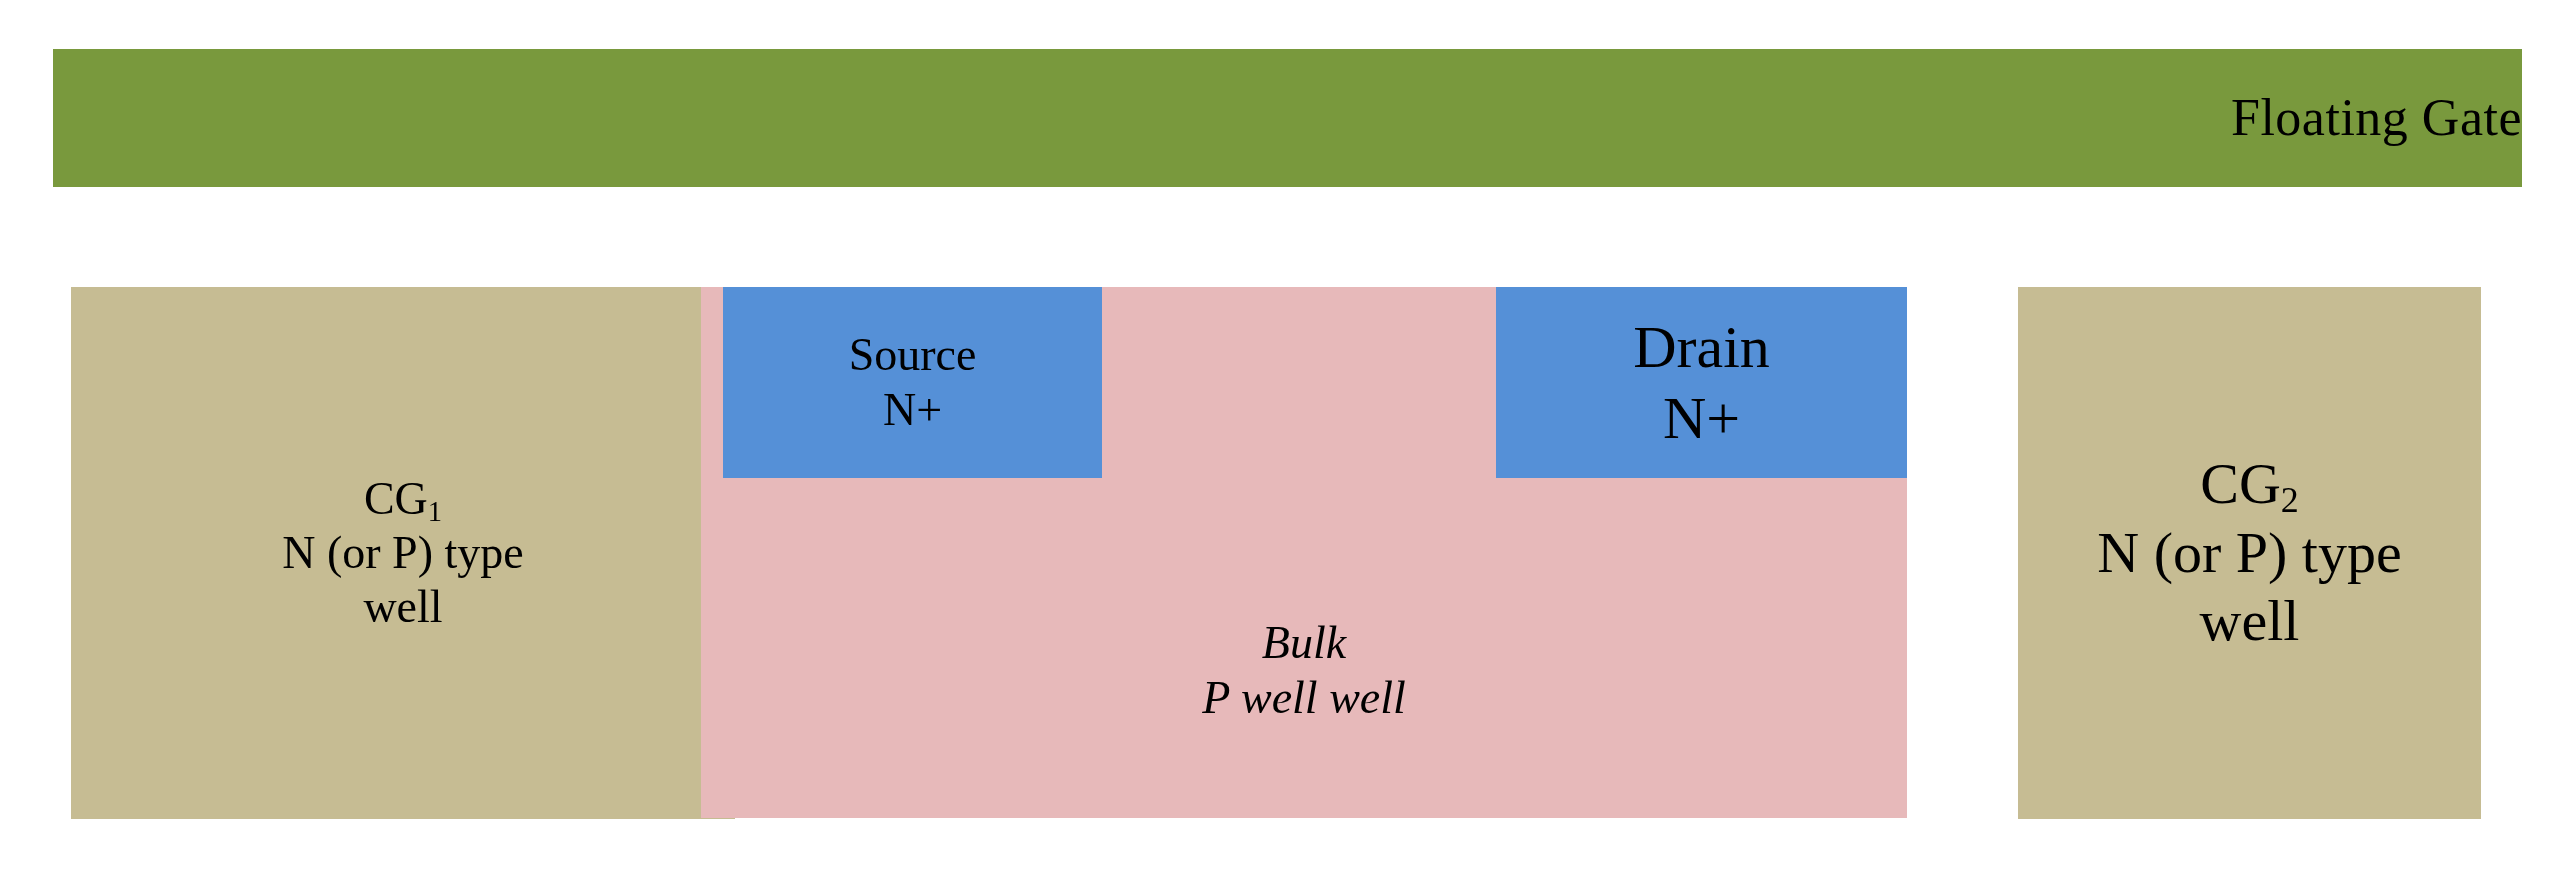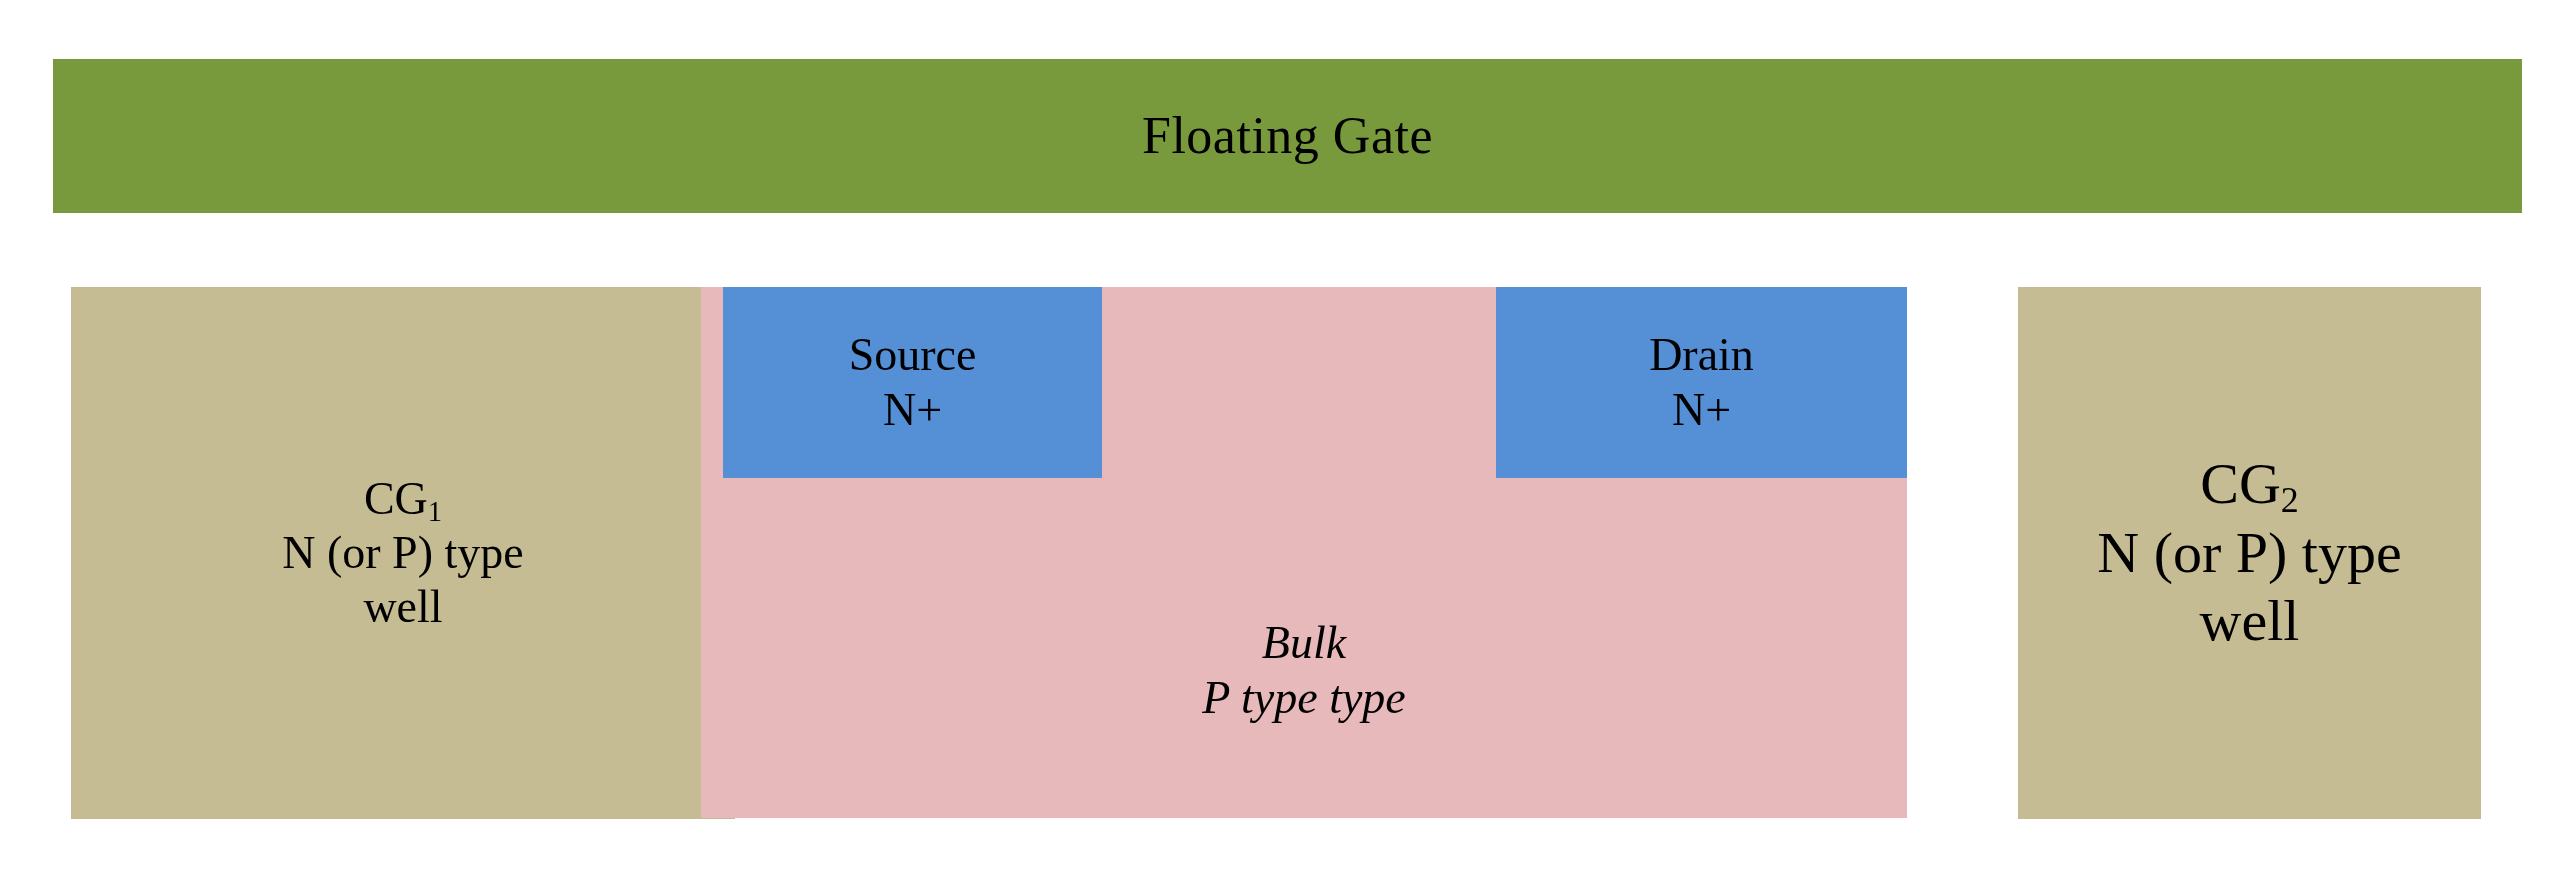--- a/index.html
+++ b/index.html
@@ -25,25 +25,26 @@
     display: flex;
     flex-direction: column;
     align-items: center;
     justify-content: center;
     text-align: center;
     line-height: 1.18;
   }
   
   #floating-gate {
     left: 53px;
-    top: 59px;
+    top: 49px;
     width: 2469px;
-    height: 154px;
+    height: 138px;
     background: #79993d;
     font-size: 52px;
+    align-items: flex-end;
   }
   #floating-gate .gate-label {
     letter-spacing: 0.5px;
   }
   
   #cg1-well {
     left: 53px;
     top: 287px;
     width: 664px;
     height: 532px;
@@ -85,21 +86,21 @@
     height: 191px;
     background: #5590d7;
     font-size: 46px;
   }
   #drain-region {
     left: 1496px;
     top: 287px;
     width: 411px;
     height: 191px;
     background: #5590d7;
-    font-size: 46px;
+    font-size: 60px;
   }
   .line { display: block; white-space: nowrap; }
   sub {
     font-size: 0.62em;
     vertical-align: -0.25em;
     line-height: 0;
   }
   .sub-wrap { white-space: nowrap; }
 </style>
 </head>
@@ -113,21 +114,21 @@
 
   <div class="block" id="cg1-well">
     <span class="line sub-wrap"><span>CG</span><sub>1</sub></span>
     <span class="line">N (or P) type</span>
     <span class="line">well</span>
   </div>
 
   <div class="block" id="bulk-region">
     <div id="bulk-label">
       <span class="line">Bulk</span>
-      <span class="line">P type type</span>
+      <span class="line">P well well</span>
     </div>
   </div>
 
   <div class="block" id="source-region">
     <span class="line">Source</span>
     <span class="line">N+</span>
   </div>
 
   <div class="block" id="drain-region">
     <span class="line">Drain</span>

